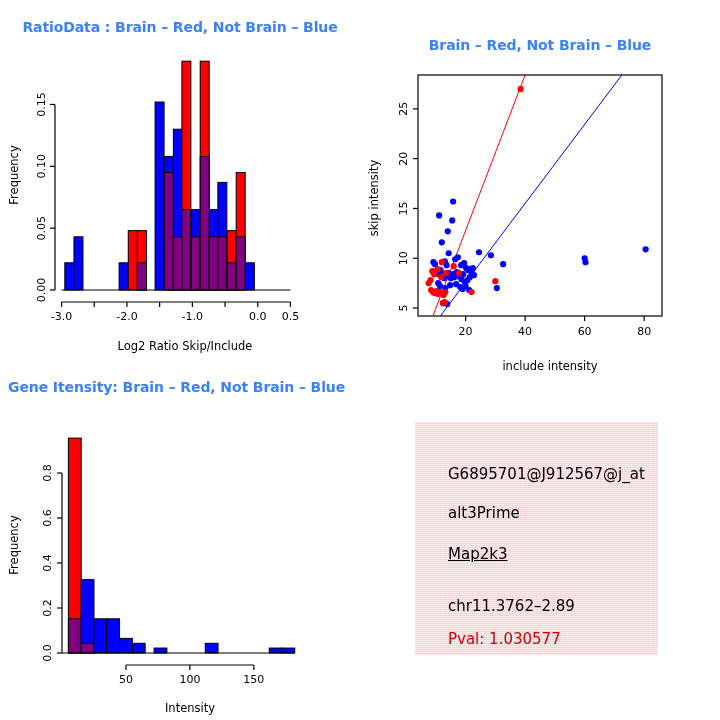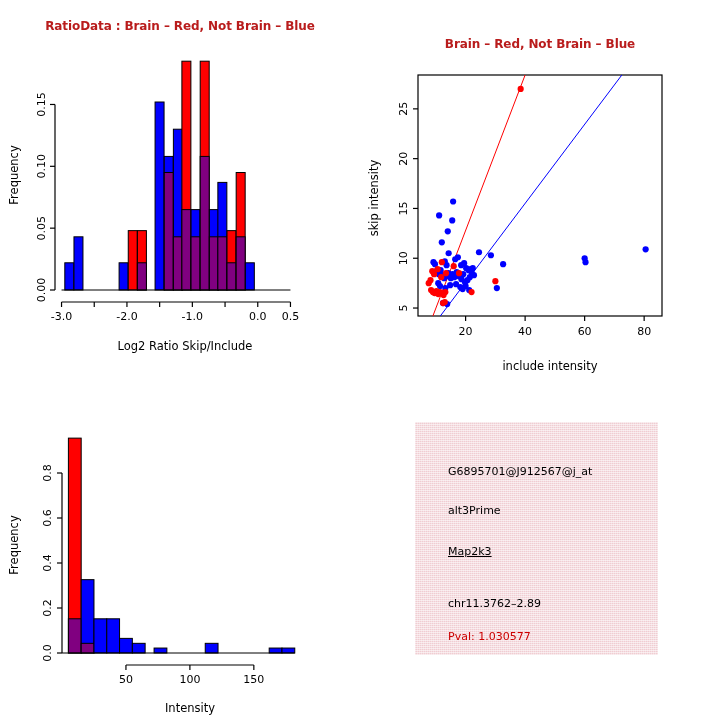--- a/index.html
+++ b/index.html
@@ -29,22 +29,22 @@
   #panel-scatter{ left: 360px; top: 0px; margin-top: 18px; }
   #panel-gene   { left: 0px;   top: 360px; }
   #panel-info   { left: 360px; top: 360px; }
 
   .panel-title {
     position: absolute;
     left: 0;
     width: 360px;
     text-align: center;
     font-weight: bold;
-    font-size: 12px;
-    color: #b91c1c;
+    font-size: 14px;
+    color: #3b82f6;
     letter-spacing: -0.1px;
     white-space: nowrap;
   }
   .plot-svg {
     position: absolute;
     left: 0;
     top: 0;
   }
   
   .info-box {
@@ -54,21 +54,21 @@
     width: 243px;
     height: 233px;
     background-color: #f0cdd2;
     background-image:
       repeating-linear-gradient(0deg, rgba(255,255,255,0.55) 0px, rgba(255,255,255,0.55) 1px, rgba(255,255,255,0) 1px, rgba(255,255,255,0) 2px),
       repeating-linear-gradient(90deg, rgba(255,255,255,0.35) 0px, rgba(255,255,255,0.35) 1px, rgba(255,255,255,0) 1px, rgba(255,255,255,0) 2px);
   }
   .info-line {
     position: absolute;
     left: 33px;
-    font-size: 11px;
+    font-size: 15px;
     color: #000000;
     white-space: nowrap;
     font-family: "DejaVu Sans", sans-serif;
   }
   .info-line.pval { color: #cc0000; }
   .l0 { top: 43px; }
   .l1 { top: 82px; }
   .l2 { top: 123px; text-decoration: underline; }
   .l3 { top: 175px; }
   .l4 { top: 208px; }
@@ -260,20 +260,21 @@
           <text x="224.63414634146343" y="317" class="tick-label" text-anchor="middle">60</text>
           <line x1="284.1463414634146" y1="298" x2="284.1463414634146" y2="303" stroke="#000" stroke-width="1.2"></line>
           <text x="284.1463414634146" y="317" class="tick-label" text-anchor="middle">80</text>
         </g>
       <text x="18" y="180" class="axis-title" text-anchor="middle" transform="rotate(-90 18 180)">skip intensity</text>
       <text x="190" y="352" class="axis-title" text-anchor="middle">include intensity</text>
     </svg>
   </div>
 
   <div class="panel" id="panel-gene">
+    <div class="panel-title" style="top:19px; text-align:left; left:8px;">Gene Itensity: Brain – Red, Not Brain – Blue</div>
     <svg class="plot-svg" width="360" height="360">
       <g id="gene-bars">
           <rect x="68.39473684210526" y="78.125" width="12.78947368421052" height="214.875" fill="#ff0000" stroke="#000" stroke-width="1"></rect>
           <rect x="68.39473684210526" y="258.8" width="12.78947368421052" height="34.19999999999999" fill="#800080" stroke="#000" stroke-width="1"></rect>
           <rect x="81.18421052631578" y="219.64999999999998" width="12.789473684210535" height="73.35000000000002" fill="#0000ff" stroke="#000" stroke-width="1"></rect>
           <rect x="81.18421052631578" y="283.325" width="12.789473684210535" height="9.675000000000011" fill="#800080" stroke="#000" stroke-width="1"></rect>
           <rect x="93.97368421052632" y="258.8" width="12.789473684210535" height="34.19999999999999" fill="#0000ff" stroke="#000" stroke-width="1"></rect>
           <rect x="106.76315789473685" y="258.8" width="12.78947368421052" height="34.19999999999999" fill="#0000ff" stroke="#000" stroke-width="1"></rect>
           <rect x="119.55263157894737" y="278.375" width="12.789473684210549" height="14.625" fill="#0000ff" stroke="#000" stroke-width="1"></rect>
           <rect x="132.34210526315792" y="283.325" width="12.78947368421052" height="9.675000000000011" fill="#0000ff" stroke="#000" stroke-width="1"></rect>

